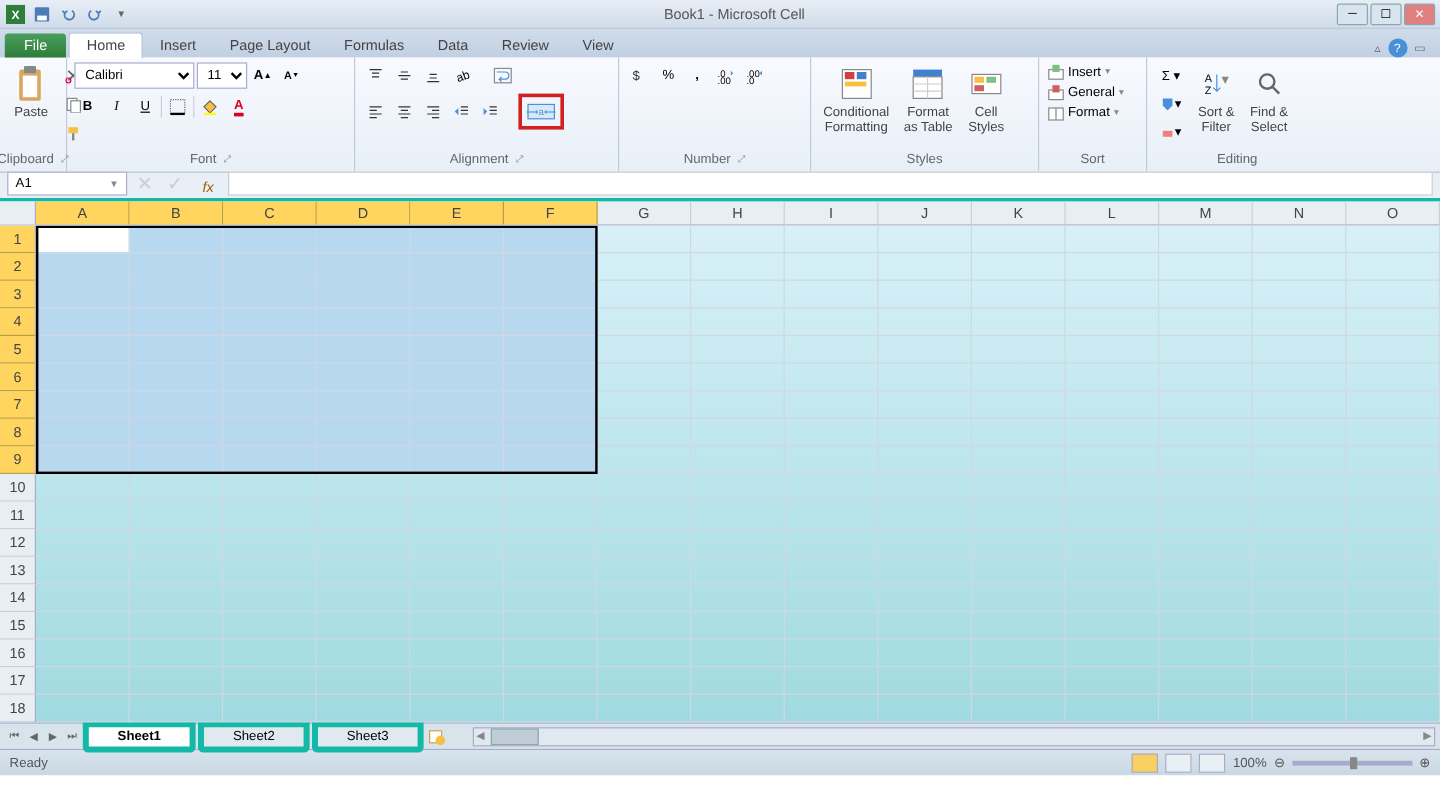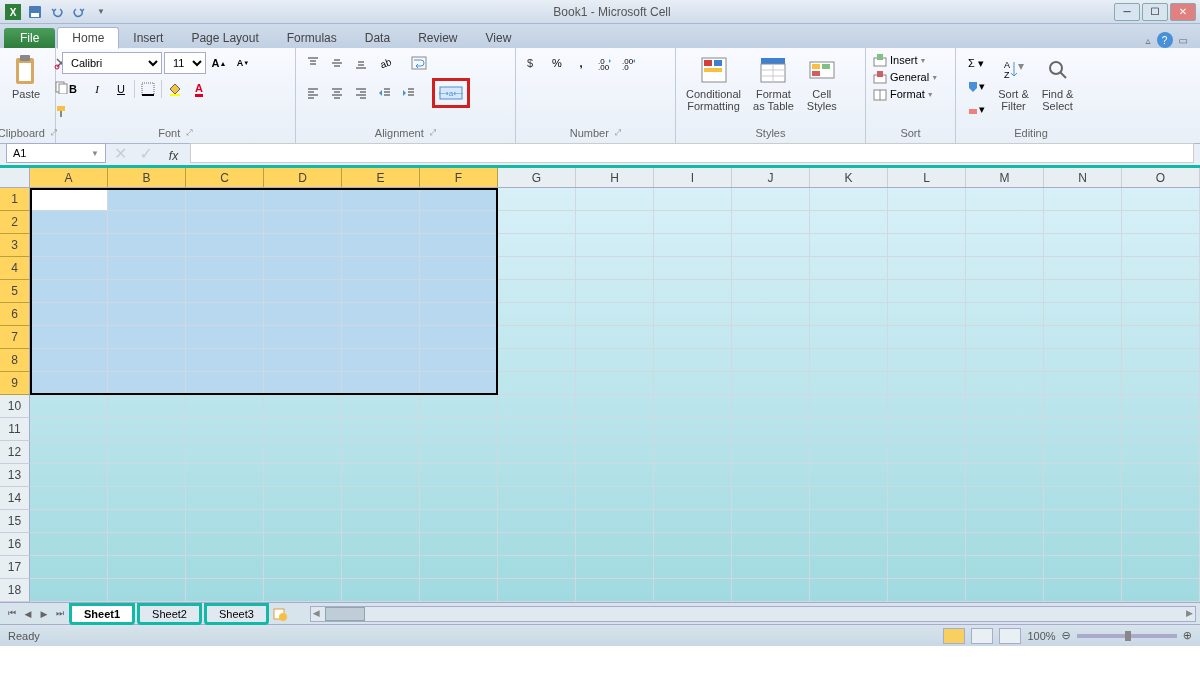--- a/index.html
+++ b/index.html
@@ -40,21 +40,21 @@
 
 .font-select { height: 22px; font-size: 11px; border: 1px solid #aac; background: #fff; padding: 0 4px; }
 .font-name { width: 100px; }
 .font-size { width: 42px; }
 
 .highlight-box { border: 3px solid #d02020; padding: 1px; display: inline-flex; }
 
 
 .formula-bar { height: 24px; background: #e8eff7; border-bottom: 3px solid #14b8a6; display: flex; align-items: flex-end; padding: 2px 6px; gap: 4px; }
 .name-box { width: 100px; height: 20px; border: 1px solid #aac; background: #fff; font-size: 11px; padding: 0 6px; display: flex; align-items: center; justify-content: space-between; }
-.fx-label { font-style: italic; font-size: 12px; color: #404040; padding: 0 8px; }
+.fx-label { font-style: italic; font-size: 12px; color: #a16207; padding: 0 8px; }
 .formula-input { flex: 1; height: 20px; border: 1px solid #ccc; background: #fff; }
 
 
 .col-headers { height: 20px; display: flex; background: #e8eff2; border-bottom: 1px solid #aac; }
 .corner { width: 30px; background: #e8eff2; border-right: 1px solid #aac; }
 .col-head { width: 78px; text-align: center; font-size: 12px; color: #444; border-right: 1px solid #ccd; display: flex; align-items: center; justify-content: center; cursor: pointer; }
 .col-head.selected { background: #ffd560; border-right: 1px solid #b8a040; }
 
 
 .grid-area { height: 414px; overflow: hidden; position: relative; background: linear-gradient(#d8f0f8, #a0dae0); }
@@ -64,21 +64,21 @@
 .cell { width: 78px; border-right: 1px solid #d0d8e0; border-bottom: 1px solid #d0d8e0; }
 .cell.selected { background: #b8d8f0; }
 .cell.active { background: #fff; }
 
 .selection-border { position: absolute; border: 2px solid #000; pointer-events: none; }
 
 
 .sheet-tabs { height: 22px; background: #d8e4ec; border-top: 1px solid #aac; display: flex; align-items: center; padding: 0 4px; }
 .nav-arrows { display: flex; gap: 0; }
 .nav-arrow { width: 16px; height: 16px; display: flex; align-items: center; justify-content: center; font-size: 9px; color: #666; cursor: pointer; }
-.sheet-tab { padding: 2px 12px; font-size: 11px; background: #e0e8f0; border: 3px solid #14b8a6; border-radius: 0 0 4px 4px; cursor: pointer; margin: 0 1px; }
+.sheet-tab { padding: 2px 24px; font-size: 11px; background: #e0e8f0; border: 5px solid #14b8a6; border-radius: 0 0 4px 4px; cursor: pointer; margin: 0 1px; }
 .sheet-tab.active { background: #fff; font-weight: bold; }
 .new-sheet { width: 20px; height: 16px; cursor: pointer; display: flex; align-items: center; justify-content: center; }
 .h-scroll { flex: 1; margin-left: 20px; height: 16px; background: #e0e8f0; border: 1px solid #aac; position: relative; }
 .h-thumb { position: absolute; left: 0; width: 40px; height: 14px; background: #c0ccd8; border: 1px solid #8aa; }
 
 
 .status-bar { height: 22px; background: linear-gradient(#d8e4ec, #c8d8e4); border-top: 1px solid #aac; display: flex; align-items: center; padding: 0 8px; font-size: 11px; color: #555; }
 .status-right { margin-left: auto; display: flex; align-items: center; gap: 6px; }
 .view-btn { width: 22px; height: 16px; border: 1px solid #aac; background: #e8f0f4; cursor: pointer; }
 .zoom-slider { width: 100px; height: 4px; background: #aac; position: relative; }

